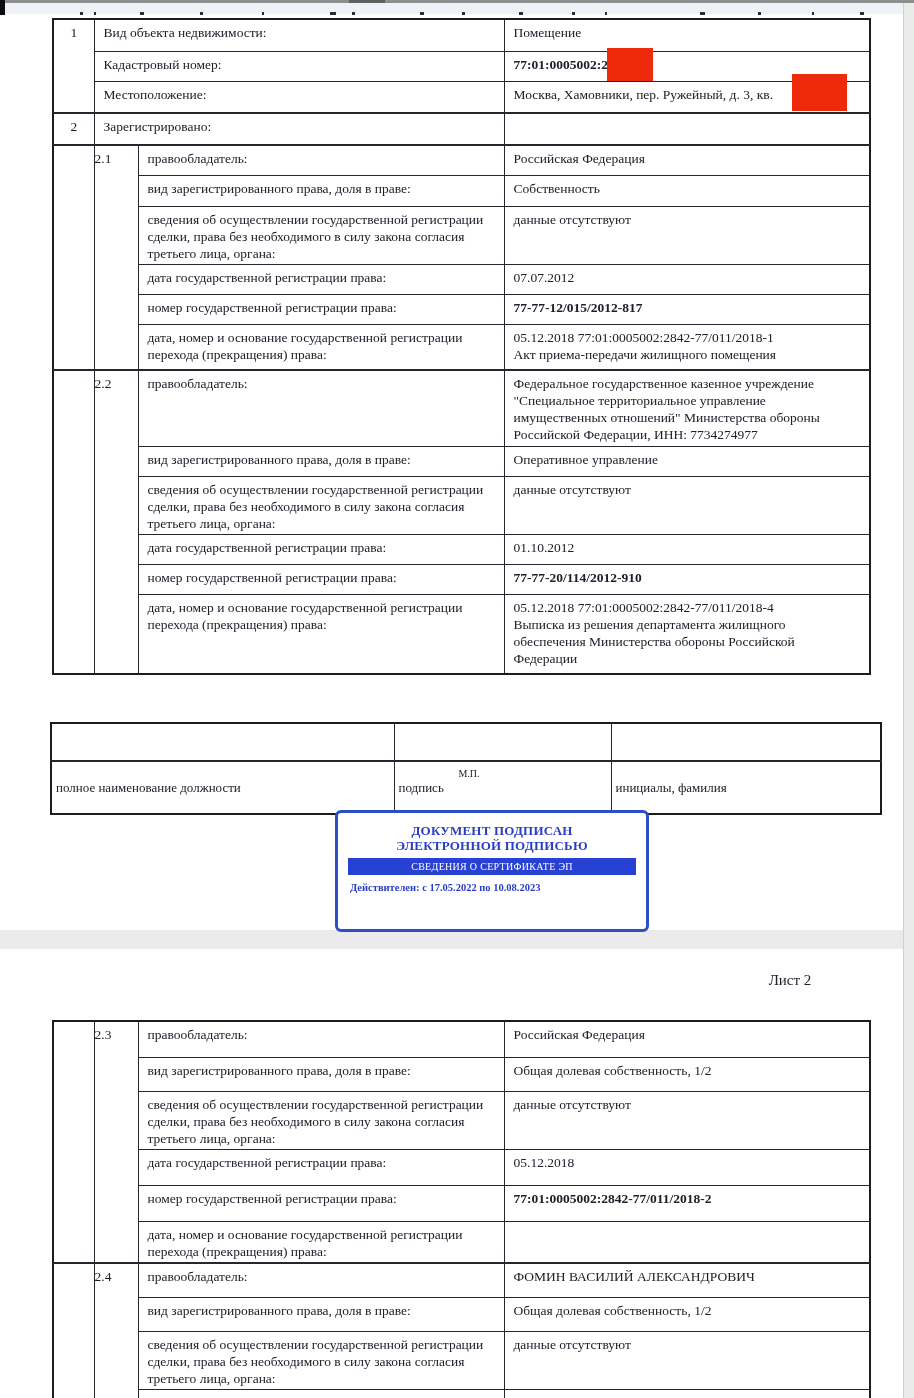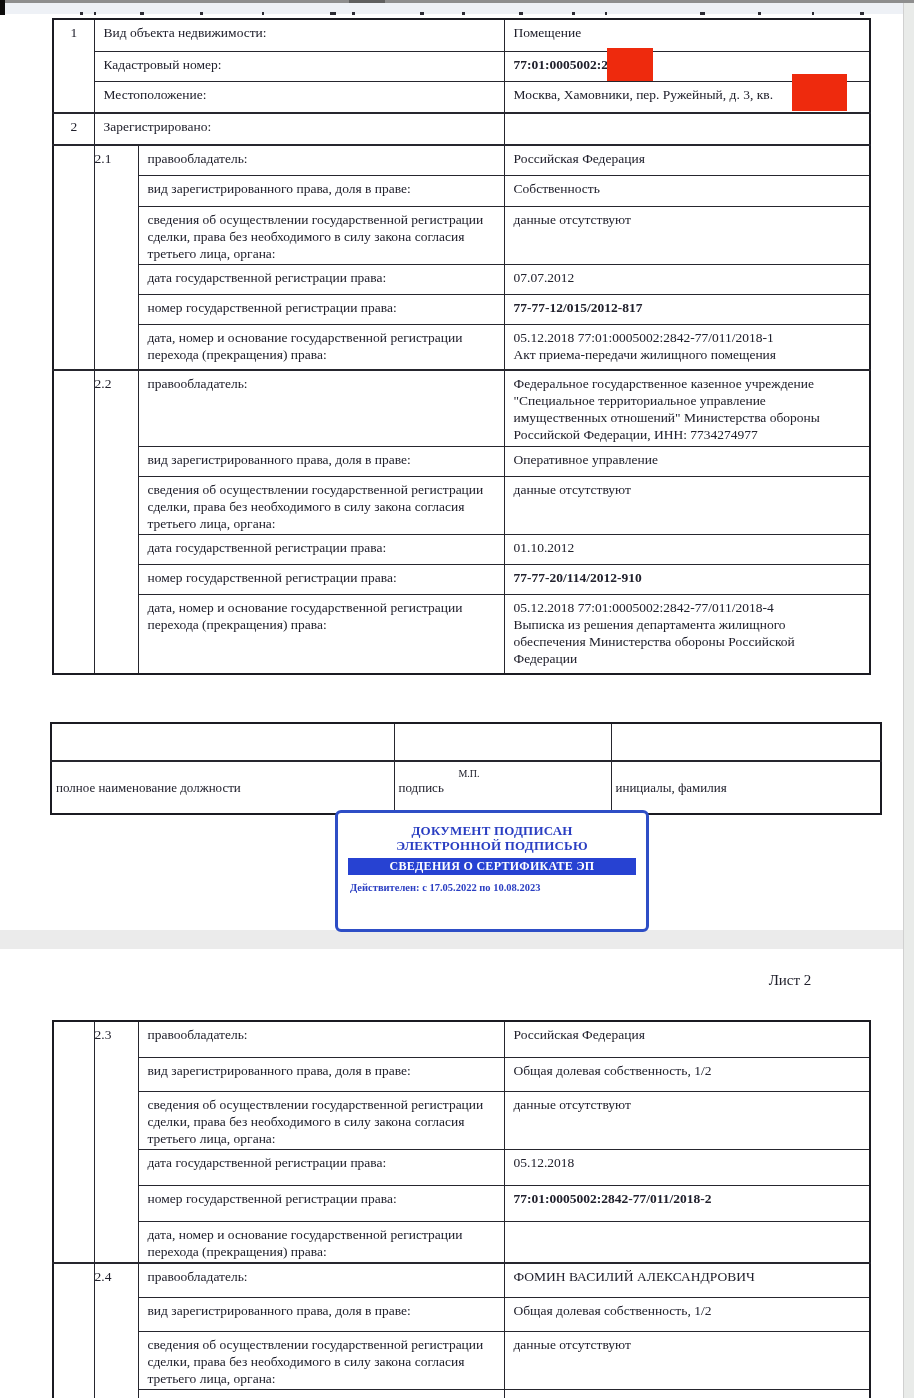--- a/index.html
+++ b/index.html
@@ -36,21 +36,21 @@
 
   .mp { position:absolute; left:50px; top:768px; width:838px; text-align:center; font-size:10px; }
   .sheet { position:absolute; left:730px; top:972px; width:120px; text-align:center; font-size:15px; }
 
   
   .stamp {
     position:absolute; left:335px; top:810px; width:314px; height:122px;
     border:3px solid #2e4ec6; border-radius:6px; background:#fff; box-sizing:border-box;
   }
   .stamp .title { margin-top:10px; text-align:center; font-size:13px; line-height:15px; font-weight:bold; color:#2a3ec2; letter-spacing:.2px; }
-  .stamp .bar { margin:5px 10px 0; height:17px; line-height:17px; background:#2742d2; color:#ffffff; text-align:center; font-size:12px; font-weight:bold; letter-spacing:.3px; }
+  .stamp .bar { margin:5px 10px 0; height:17px; line-height:17px; background:#2742d2; color:#ffffff; text-align:center; font-size:10px; font-weight:normal; letter-spacing:.3px; }
   .stamp .certwrap { position:relative; height:20px; margin:7px 12px 0; }
   .stamp .certwrap span { position:absolute; left:0; white-space:nowrap; font-size:10px; color:#2a3ec2; letter-spacing:-0.3px; font-weight:600; }
   .stamp .c1 { top:0; }
   .stamp .c2 { top:4px; }
   .stamp .valid { margin:7px 12px 0; font-size:10.5px; font-weight:bold; color:#2a3ec2; }
 
   .redact { position:absolute; background:#ee2a0d; }
   .rbox1 { left:607px; top:48px; width:46px; height:33px; }
   .rbox2 { left:792px; top:74px; width:55px; height:37px; }
 </style>

